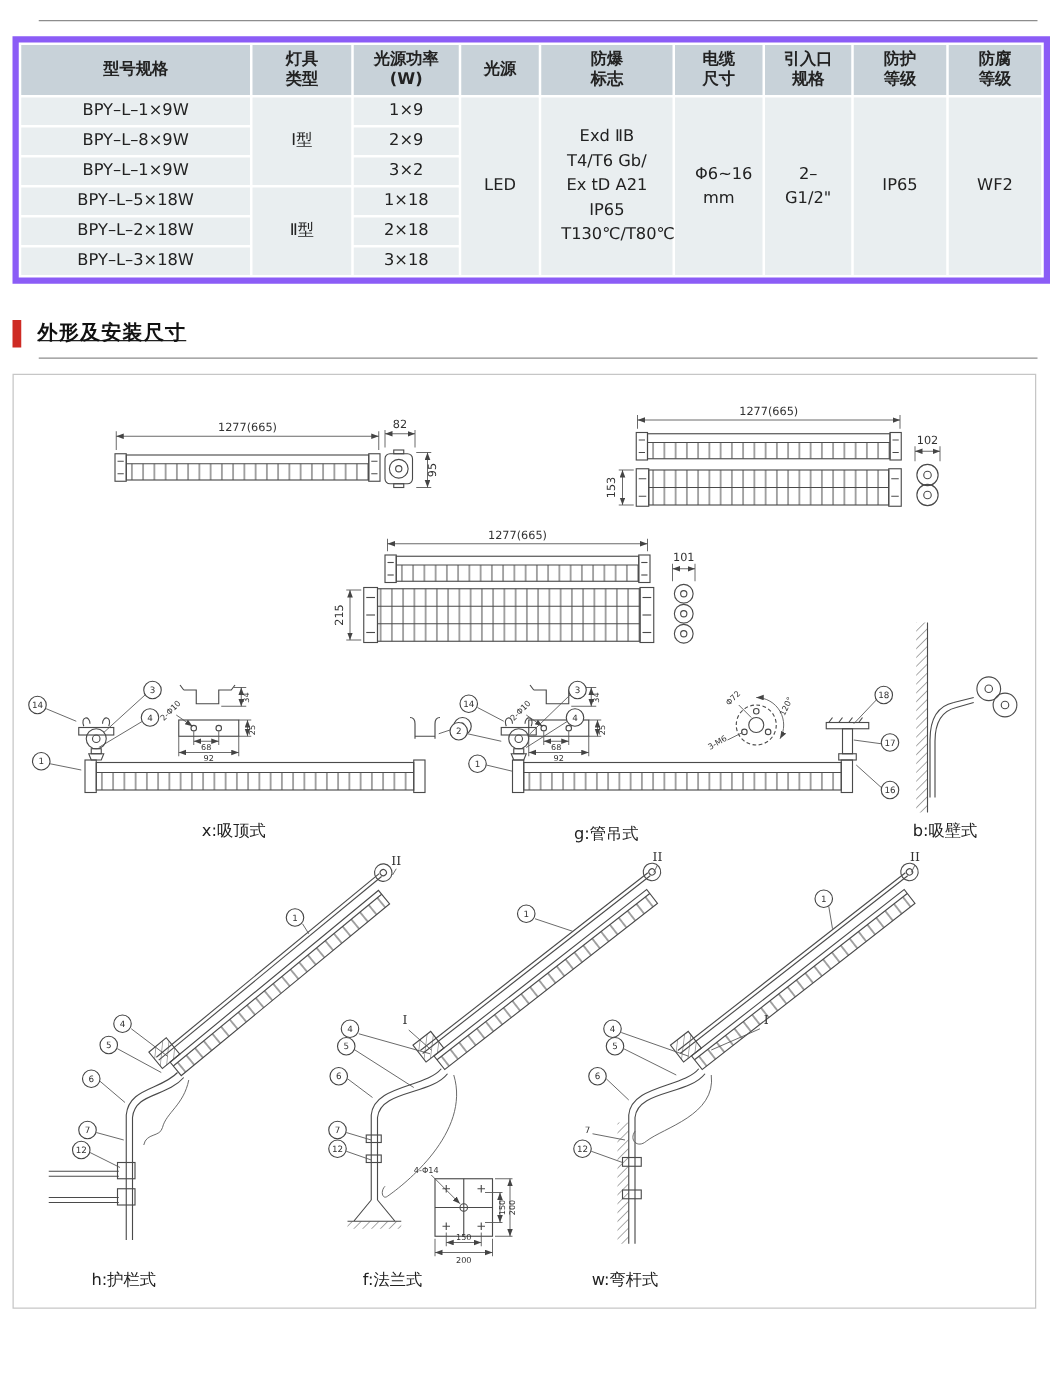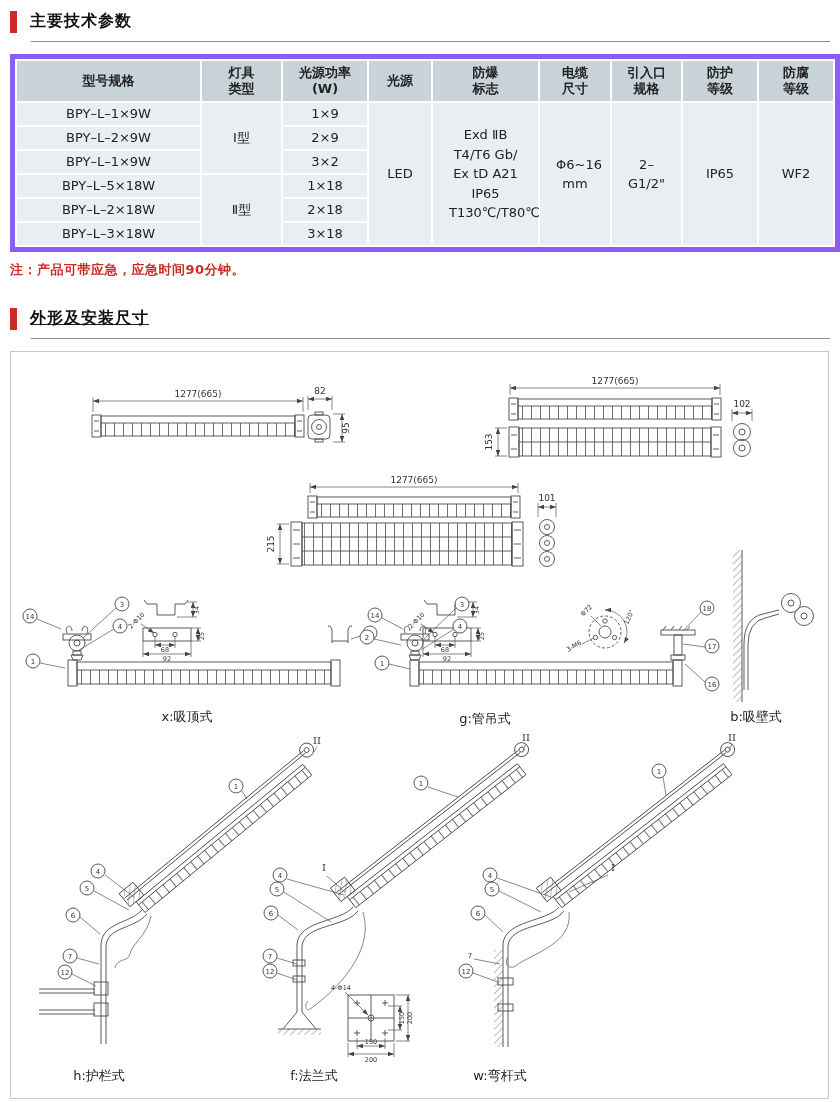--- a/index.html
+++ b/index.html
@@ -31,24 +31,20 @@
   svg text.mk{font-size:10px;font-family:"DejaVu Serif",serif;}
   svg .ldr{stroke:#555;stroke-width:0.7;}
   svg .dml{stroke:#555;stroke-width:0.7;}
   svg .co circle{fill:#fff;stroke:#444;stroke-width:0.9;}
 </style>
 </head>
 <body>
 
 <div class="wrap">
 
-  <div class="sec-head">
-    <span class="redbar"></span>
-    <h2 class="sec-title">主要技术参数</h2>
-  </div>
   <div class="rule"></div>
 
   <table class="spec">
     <colgroup>
       <col style="width:183px">
         <col style="width:79px">
         <col style="width:84px">
       <col style="width:62px">
         <col style="width:105px">
         <col style="width:70px">
@@ -87,21 +83,21 @@
 Ex tD A21 IP65
 T130℃/T80℃</td>
         <td rowspan="6">Φ6~16
 mm</td>
         <td rowspan="6">2–
 G1/2"</td>
         <td rowspan="6">IP65</td>
         <td rowspan="6">WF2</td>
       </tr>
       <tr>
-        <td>BPY–L–2×9W</td>
+        <td>BPY–L–8×9W</td>
         <td>2×9</td>
       </tr>
       <tr>
         <td>BPY–L–1×9W</td>
         <td>3×2</td>
       </tr>
       <tr>
         <td>BPY–L–5×18W</td>
         <td rowspan="3">Ⅱ型</td>
         <td>1×18</td>
@@ -110,21 +106,20 @@
         <td>BPY–L–2×18W</td>
         <td>2×18</td>
       </tr>
       <tr>
         <td>BPY–L–3×18W</td>
         <td>3×18</td>
       </tr>
     </tbody>
   </table>
 
-  <div class="note">注：产品可带应急，应急时间90分钟。</div>
 
   <div class="sec2">
     <div class="sec-head">
       <span class="redbar"></span>
       <h2 class="sec-title">外形及安装尺寸</h2>
     </div>
     <div class="rule"></div>
   </div>
 
   <div class="panel">

